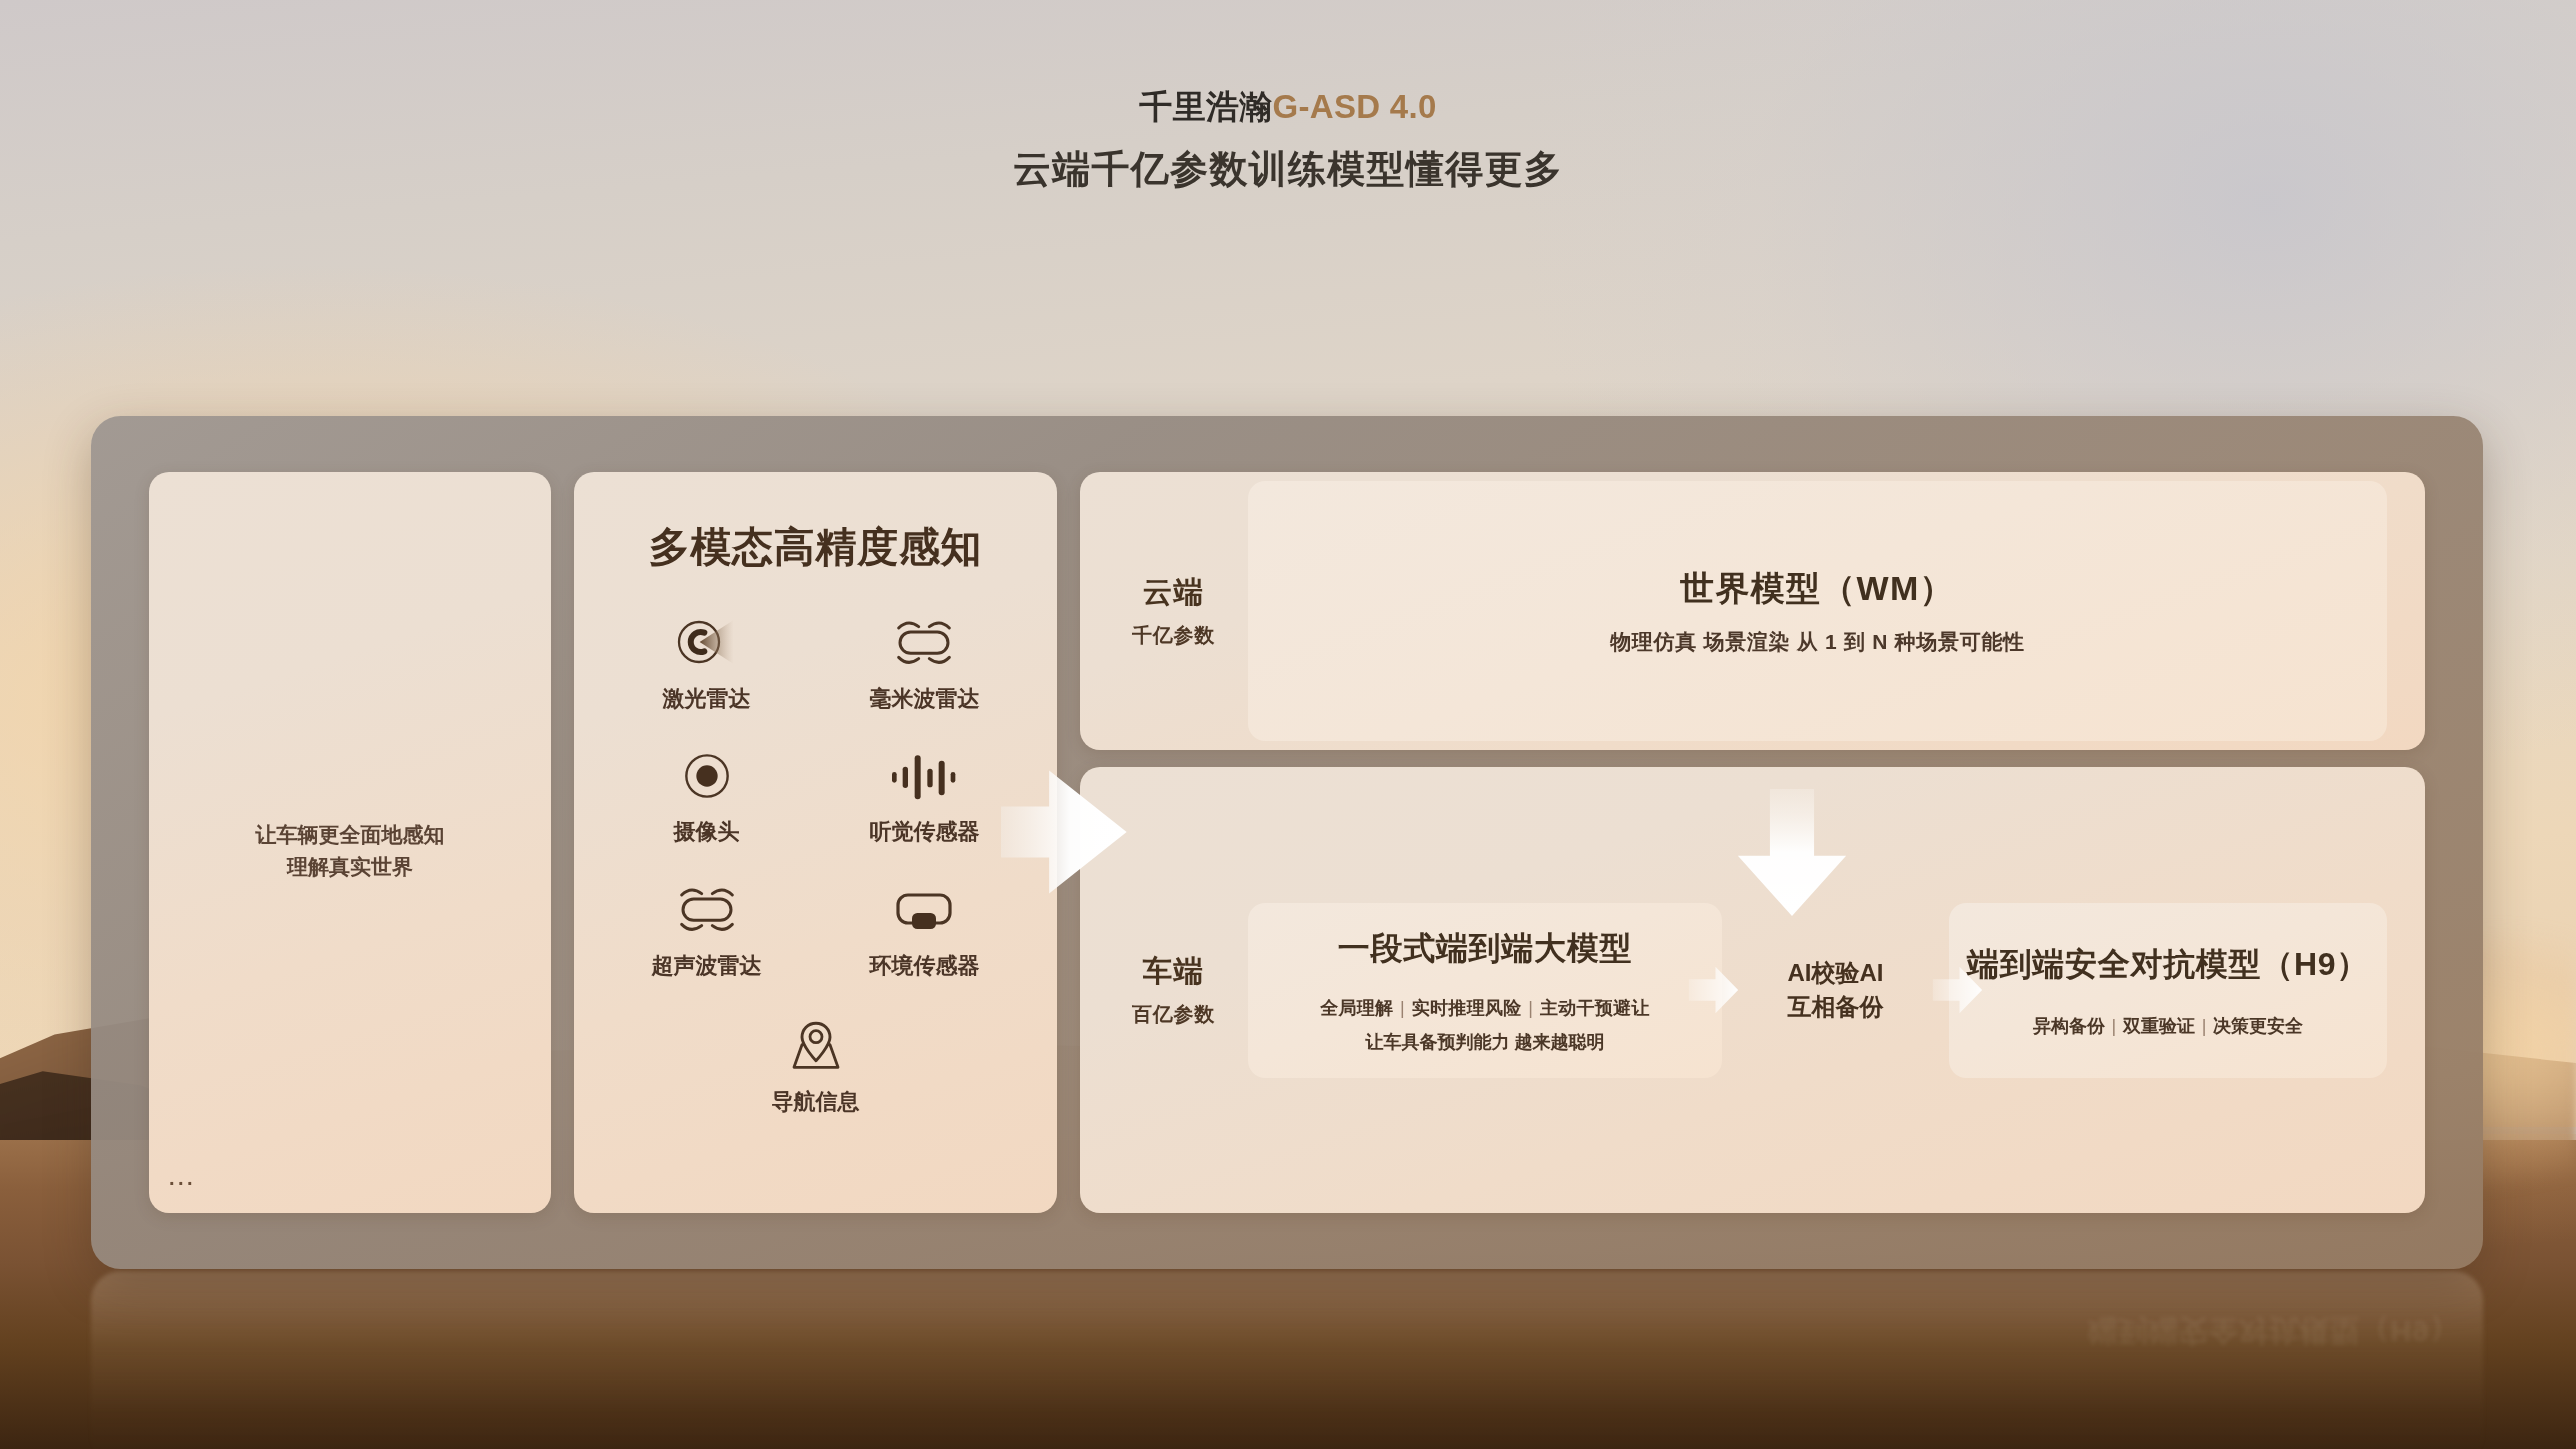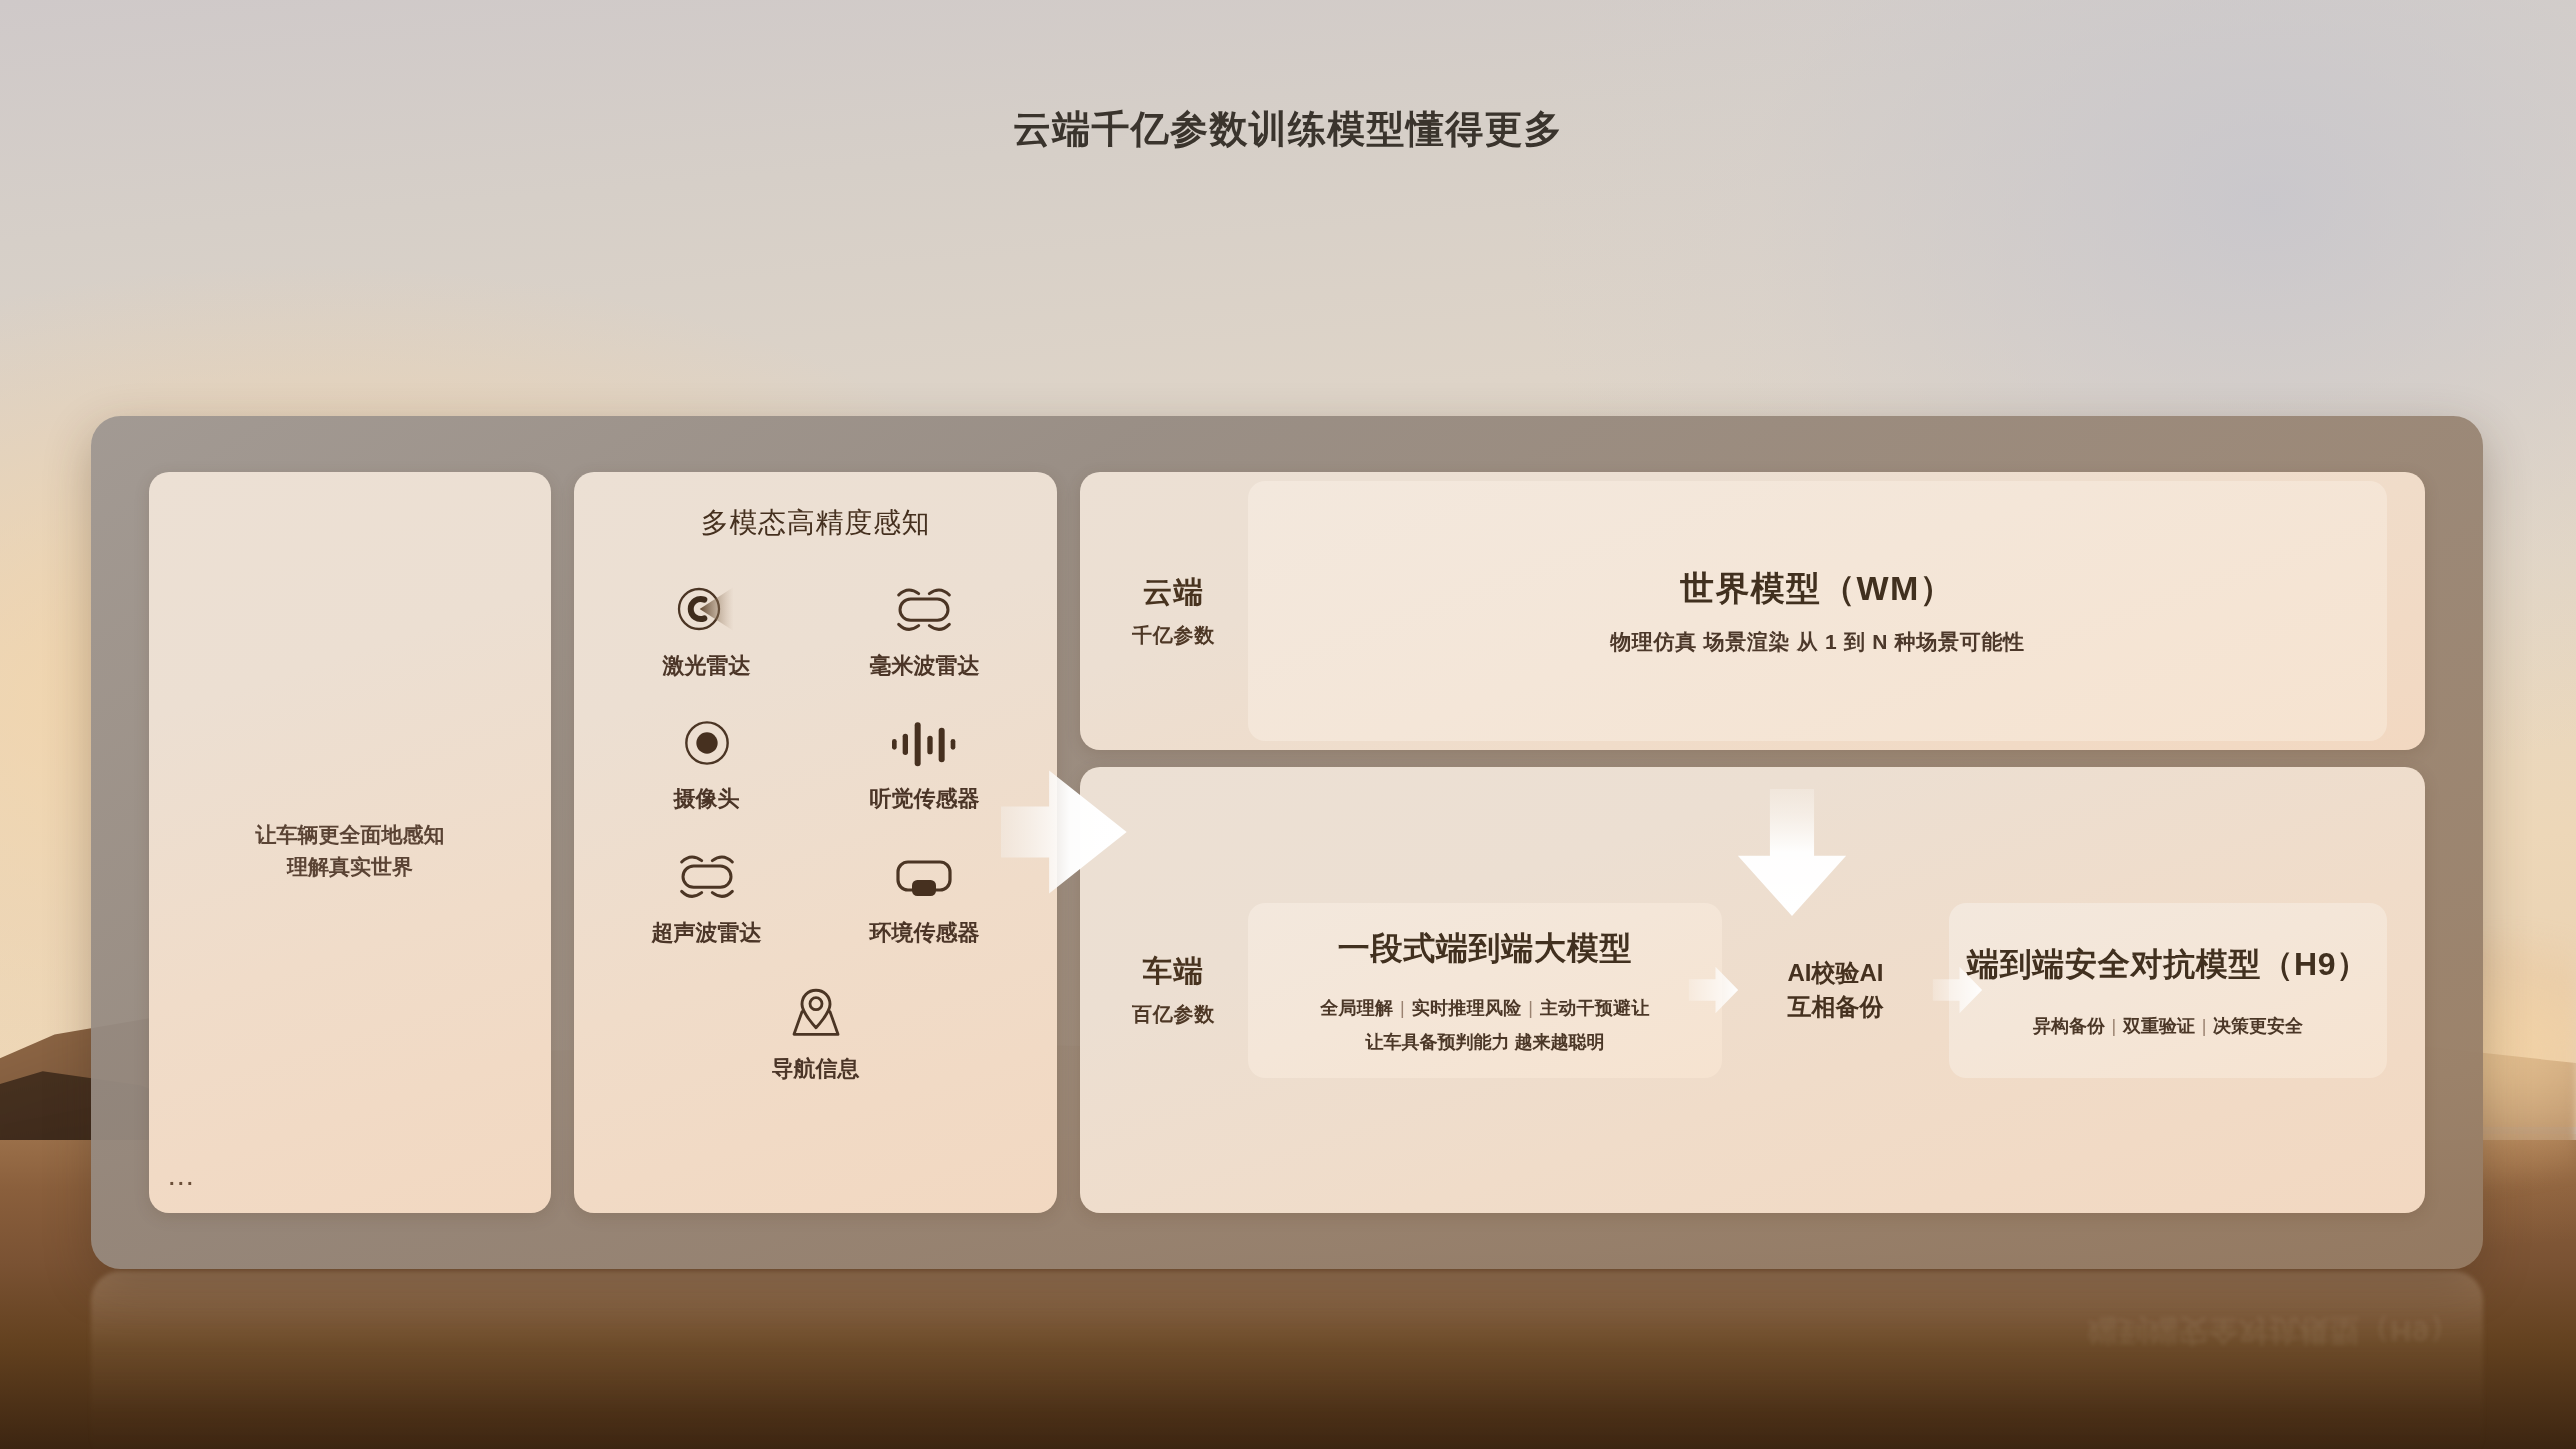--- a/index.html
+++ b/index.html
@@ -95,21 +95,21 @@
   .wam-sub { margin-top:17.4px; font-size:21px; font-weight:700; color:#5a4334; line-height:1.52; text-align:center; }
   .wam-ellipsis {
     position:absolute; left:20px; bottom:31px; font-size:20px; font-weight:900;
     color:#6a4e38; letter-spacing:3.4px; line-height:.4;
   }
 
   
   .card-sensors {
     width:483px; flex:0 0 483px; padding:32px 27px 27px; display:flex; flex-direction:column; align-items:center;
   }
-  .sensors-title { font-size:28px; font-weight:400; color:#45301f; letter-spacing:0.7px; }
+  .sensors-title { font-size:41px; font-weight:700; color:#45301f; letter-spacing:0.7px;margin-top:16px; }
   .sensor-grid {
     margin-top:32px; width:100%; display:grid; grid-template-columns:1fr 1fr;
     row-gap:27px; column-gap:6.7px; justify-items:center;
   }
   .sensor { display:flex; flex-direction:column; align-items:center; width:201px; }
   .sensor-ico { height:70px; display:flex; align-items:center; justify-content:center; }
   .sensor-lbl { margin-top:6.7px; font-size:22px; font-weight:800; color:#4b3527; white-space:nowrap; }
   .sensor-nav { grid-column:1 / span 2; margin-top:2.7px; }
 
   
@@ -172,20 +172,23 @@
   <div class="bg-sky"></div>
   <div class="bg-dune-far"></div>
   <div class="bg-dune-left"></div>
   <div class="bg-dune-left2"></div>
   <div class="bg-ground"></div>
   <div class="bg-ground-hi"></div>
   <div class="bg-right-glow"></div>
 </div>
 
 <div class="header">
+  <div class="eyebrow">
+    <span class="cn">千里浩瀚</span><span class="en">G-ASD 4.0</span>
+  </div>
   <div class="subheadline">云端千亿参数训练模型懂得更多</div>
 </div>
 
 <div class="board-reflection"></div>
 <div class="ghost-reflect">端到端安全对抗模型（H9）</div>
 
 <div class="board">
 
   <div class="card card-wam">
     <div class="wam-sub">

